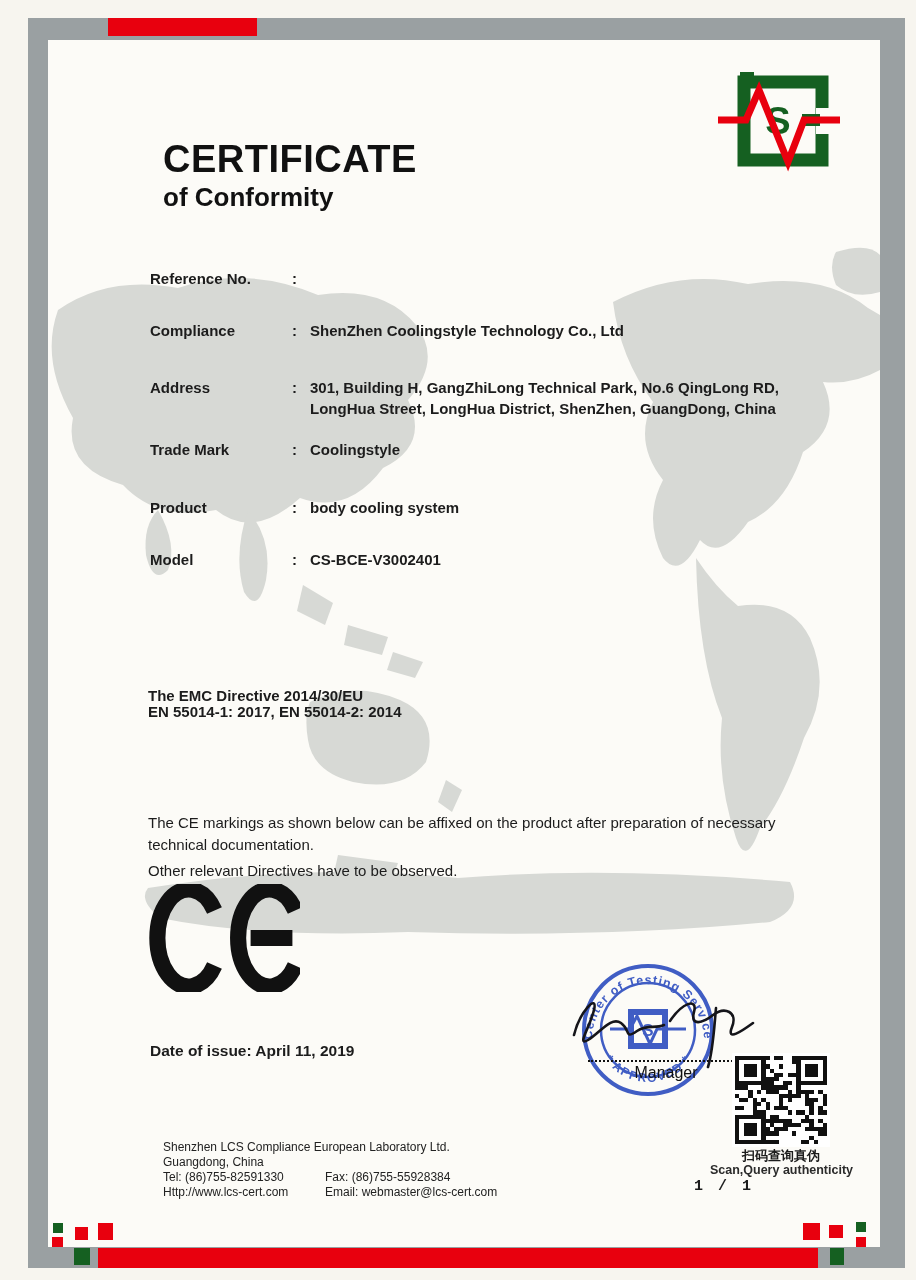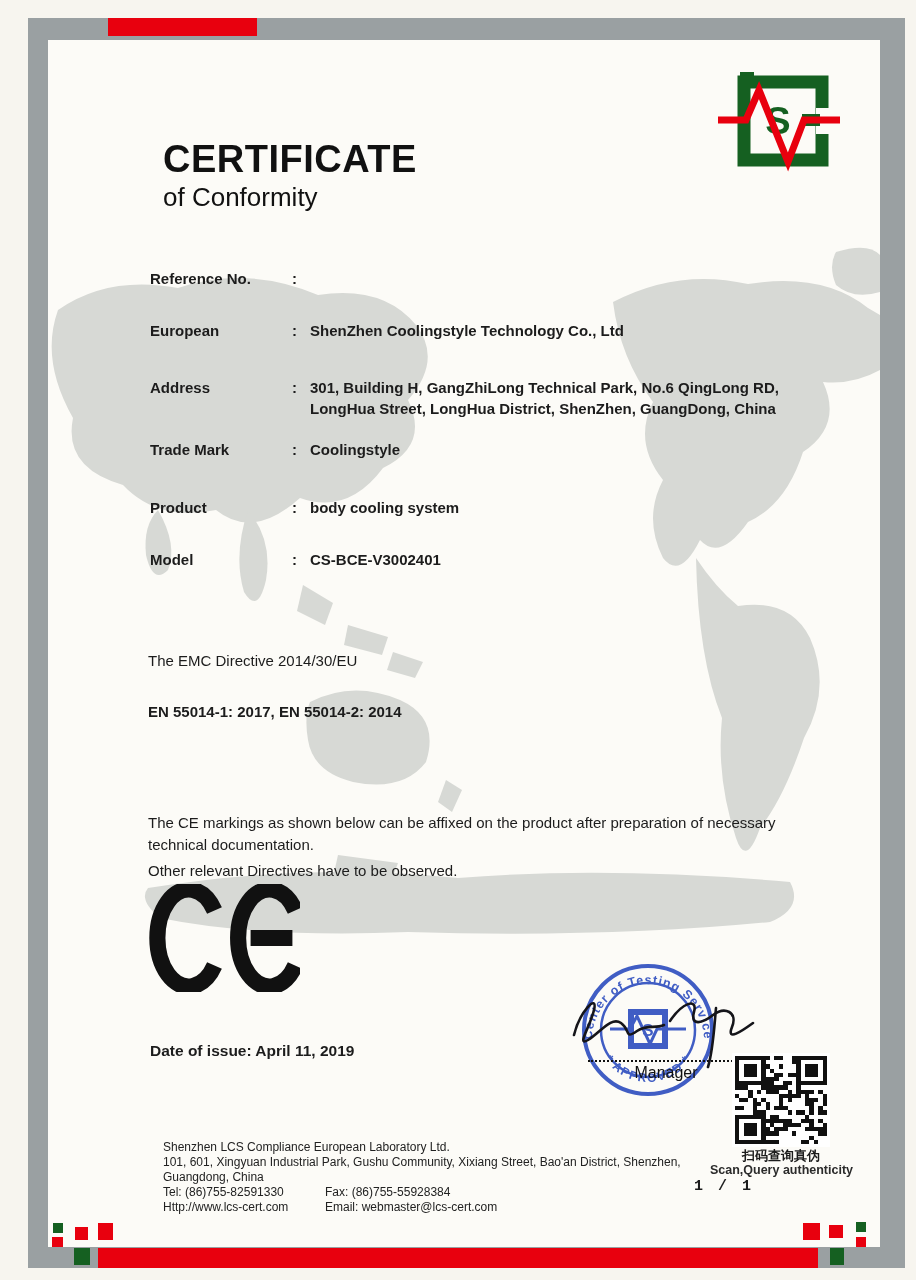--- a/index.html
+++ b/index.html
@@ -22,31 +22,31 @@
   
   .watermark{left:48px;top:40px;z-index:1;}
 
   
   .content{z-index:2;}
 
   .logo{left:716px;top:70px;width:135px;height:108px;}
 
   .title{left:163px;top:140px;line-height:1;}
   .title h1{margin:0;font-size:38px;font-weight:700;letter-spacing:.5px;color:#111;}
-  .title h2{margin:6px 0 0 0;font-size:26px;font-weight:400;color:#111;}
+  .title h2{margin:6px 0 0 0;font-size:26px;font-weight:700;color:#111;}
 
   .fields{left:150px;top:262px;width:680px;}
   .frow{position:absolute;display:flex;width:680px;font-size:15px;font-weight:700;line-height:21px;}
   .frow .lab{flex:0 0 142px;}
   .frow .col{flex:0 0 18px;}
   .frow .val{flex:1;max-width:505px;}
   .r0{top:6px;} .r1{top:58px;} .r2{top:115px;} .r3{top:177px;} .r4{top:235px;} .r5{top:287px;}
 
   .para{position:absolute;left:148px;width:676px;font-size:15px;line-height:21.5px;}
-  .p-intro{top:604px;} .p-emc{top:635px;font-weight:400;} .p-en{top:686px;font-weight:700;}
+  .p-intro{top:604px;} .p-emc{top:670px;font-weight:700;} .p-en{top:686px;font-weight:700;}
   .p-tests{top:731px;} .p-cenote{top:797px;} .p-other{top:845px;}
 
   .ce{left:148px;top:884px;width:152px;height:108px;}
 
   .date-issue{left:150px;top:1042px;font-size:15.5px;font-weight:700;}
 
   .stamp{left:578px;top:960px;width:140px;height:140px;opacity:.88;}
   .signature{left:566px;top:983px;width:200px;height:95px;z-index:3;}
   .sign-line{left:588px;top:1060px;width:156px;border-top:2.5px dotted #111;z-index:2;}
   .manager{left:588px;top:1064px;width:156px;text-align:center;font-size:16px;color:#111;z-index:2;}
@@ -107,21 +107,21 @@
       <h1>CERTIFICATE</h1>
       <h2>of Conformity</h2>
     </div>
 
     <div class="abs fields">
       <div class="frow r0">
         <span class="lab">Reference No.</span>
         <span class="col">:</span>
       </div>
       <div class="frow r1">
-        <span class="lab">European</span>
+        <span class="lab">Compliance</span>
         <span class="col">:</span>
         <span class="val">ShenZhen Coolingstyle Technology Co., Ltd</span>
       </div>
       <div class="frow r2">
         <span class="lab">Address</span>
         <span class="col">:</span>
         <span class="val">301, Building H, GangZhiLong Technical Park, No.6 QingLong RD, LongHua Street, LongHua District, ShenZhen, GuangDong, China</span>
       </div>
       <div class="frow r3">
         <span class="lab">Trade Mark</span>
@@ -183,21 +183,20 @@
 
     <div class="abs qr">
         <div style="display:contents"><i style="background:#111"></i><i style="background:#111"></i><i style="background:#111"></i><i style="background:#111"></i><i style="background:#111"></i><i style="background:#111"></i><i style="background:#111"></i><i style="background:#111"></i><i style="background:transparent"></i><i style="background:#111"></i><i style="background:#111"></i><i style="background:transparent"></i><i style="background:transparent"></i><i style="background:#111"></i><i style="background:#111"></i><i style="background:#111"></i><i style="background:#111"></i><i style="background:#111"></i><i style="background:#111"></i><i style="background:#111"></i><i style="background:#111"></i><i style="background:#111"></i><i style="background:transparent"></i><i style="background:transparent"></i><i style="background:transparent"></i><i style="background:transparent"></i><i style="background:transparent"></i><i style="background:#111"></i><i style="background:transparent"></i><i style="background:transparent"></i><i style="background:transparent"></i><i style="background:transparent"></i><i style="background:transparent"></i><i style="background:transparent"></i><i style="background:#111"></i><i style="background:#111"></i><i style="background:transparent"></i><i style="background:transparent"></i><i style="background:transparent"></i><i style="background:transparent"></i><i style="background:transparent"></i><i style="background:#111"></i><i style="background:#111"></i><i style="background:transparent"></i><i style="background:#111"></i><i style="background:#111"></i><i style="background:#111"></i><i style="background:transparent"></i><i style="background:#111"></i><i style="background:#111"></i><i style="background:transparent"></i><i style="background:transparent"></i><i style="background:#111"></i><i style="background:transparent"></i><i style="background:transparent"></i><i style="background:transparent"></i><i style="background:#111"></i><i style="background:transparent"></i><i style="background:#111"></i><i style="background:#111"></i><i style="background:#111"></i><i style="background:transparent"></i><i style="background:#111"></i><i style="background:#111"></i><i style="background:transparent"></i><i style="background:#111"></i><i style="background:#111"></i><i style="background:#111"></i><i style="background:transparent"></i><i style="background:#111"></i><i style="background:transparent"></i><i style="background:#111"></i><i style="background:transparent"></i><i style="background:transparent"></i><i style="background:transparent"></i><i style="background:transparent"></i><i style="background:transparent"></i><i style="background:#111"></i><i style="background:transparent"></i><i style="background:#111"></i><i style="background:#111"></i><i style="background:#111"></i><i style="background:transparent"></i><i style="background:#111"></i><i style="background:#111"></i><i style="background:transparent"></i><i style="background:#111"></i><i style="background:#111"></i><i style="background:#111"></i><i style="background:transparent"></i><i style="background:#111"></i><i style="background:transparent"></i><i style="background:transparent"></i><i style="background:#111"></i><i style="background:#111"></i><i style="background:transparent"></i><i style="background:#111"></i><i style="background:#111"></i><i style="background:#111"></i><i style="background:transparent"></i><i style="background:#111"></i><i style="background:#111"></i><i style="background:#111"></i><i style="background:transparent"></i><i style="background:#111"></i><i style="background:#111"></i><i style="background:transparent"></i><i style="background:transparent"></i><i style="background:transparent"></i><i style="background:transparent"></i><i style="background:transparent"></i><i style="background:#111"></i><i style="background:#111"></i><i style="background:#111"></i><i style="background:#111"></i><i style="background:transparent"></i><i style="background:transparent"></i><i style="background:transparent"></i><i style="background:transparent"></i><i style="background:#111"></i><i style="background:transparent"></i><i style="background:transparent"></i><i style="background:transparent"></i><i style="background:transparent"></i><i style="background:transparent"></i><i style="background:#111"></i><i style="background:#111"></i><i style="background:#111"></i><i style="background:#111"></i><i style="background:#111"></i><i style="background:#111"></i><i style="background:#111"></i><i style="background:#111"></i><i style="background:#111"></i><i style="background:#111"></i><i style="background:transparent"></i><i style="background:transparent"></i><i style="background:#111"></i><i style="background:#111"></i><i style="background:transparent"></i><i style="background:#111"></i><i style="background:#111"></i><i style="background:#111"></i><i style="background:#111"></i><i style="background:#111"></i><i style="background:#111"></i><i style="background:#111"></i><i style="background:#111"></i><i style="background:#111"></i><i style="background:#111"></i><i style="background:transparent"></i><i style="background:transparent"></i><i style="background:transparent"></i><i style="background:#111"></i><i style="background:#111"></i><i style="background:#111"></i><i style="background:#111"></i><i style="background:#111"></i><i style="background:#111"></i><i style="background:transparent"></i><i style="background:transparent"></i><i style="background:#111"></i><i style="background:transparent"></i><i style="background:transparent"></i><i style="background:transparent"></i><i style="background:transparent"></i><i style="background:transparent"></i><i style="background:transparent"></i><i style="background:transparent"></i><i style="background:transparent"></i><i style="background:transparent"></i><i style="background:#111"></i><i style="background:transparent"></i><i style="background:#111"></i><i style="background:transparent"></i><i style="background:#111"></i><i style="background:#111"></i><i style="background:#111"></i><i style="background:transparent"></i><i style="background:transparent"></i><i style="background:#111"></i><i style="background:transparent"></i><i style="background:#111"></i><i style="background:#111"></i><i style="background:#111"></i><i style="background:#111"></i><i style="background:transparent"></i><i style="background:#111"></i><i style="background:transparent"></i><i style="background:#111"></i><i style="background:transparent"></i><i style="background:transparent"></i><i style="background:#111"></i><i style="background:transparent"></i><i style="background:transparent"></i><i style="background:transparent"></i><i style="background:transparent"></i><i style="background:transparent"></i><i style="background:transparent"></i><i style="background:#111"></i><i style="background:#111"></i><i style="background:#111"></i><i style="background:#111"></i><i style="background:#111"></i><i style="background:transparent"></i><i style="background:#111"></i><i style="background:transparent"></i><i style="background:transparent"></i><i style="background:transparent"></i><i style="background:#111"></i><i style="background:transparent"></i><i style="background:#111"></i><i style="background:#111"></i><i style="background:transparent"></i><i style="background:#111"></i><i style="background:transparent"></i><i style="background:#111"></i><i style="background:transparent"></i><i style="background:transparent"></i><i style="background:transparent"></i><i style="background:#111"></i><i style="background:transparent"></i><i style="background:#111"></i><i style="background:transparent"></i><i style="background:transparent"></i><i style="background:transparent"></i><i style="background:#111"></i><i style="background:#111"></i><i style="background:#111"></i><i style="background:transparent"></i><i style="background:#111"></i><i style="background:transparent"></i><i style="background:transparent"></i><i style="background:transparent"></i><i style="background:transparent"></i><i style="background:#111"></i><i style="background:#111"></i><i style="background:transparent"></i><i style="background:#111"></i><i style="background:transparent"></i><i style="background:transparent"></i><i style="background:#111"></i><i style="background:transparent"></i><i style="background:transparent"></i><i style="background:transparent"></i><i style="background:transparent"></i><i style="background:transparent"></i><i style="background:#111"></i><i style="background:#111"></i><i style="background:transparent"></i><i style="background:transparent"></i><i style="background:#111"></i><i style="background:#111"></i><i style="background:#111"></i><i style="background:transparent"></i><i style="background:transparent"></i><i style="background:#111"></i><i style="background:transparent"></i><i style="background:transparent"></i><i style="background:#111"></i><i style="background:transparent"></i><i style="background:#111"></i><i style="background:#111"></i><i style="background:#111"></i><i style="background:transparent"></i><i style="background:transparent"></i><i style="background:transparent"></i><i style="background:transparent"></i><i style="background:transparent"></i><i style="background:#111"></i><i style="background:transparent"></i><i style="background:#111"></i><i style="background:transparent"></i><i style="background:transparent"></i><i style="background:transparent"></i><i style="background:transparent"></i><i style="background:transparent"></i><i style="background:#111"></i><i style="background:#111"></i><i style="background:#111"></i><i style="background:transparent"></i><i style="background:transparent"></i><i style="background:transparent"></i><i style="background:transparent"></i><i style="background:transparent"></i><i style="background:#111"></i><i style="background:transparent"></i><i style="background:#111"></i><i style="background:#111"></i><i style="background:transparent"></i><i style="background:#111"></i><i style="background:transparent"></i><i style="background:#111"></i><i style="background:#111"></i><i style="background:#111"></i><i style="background:#111"></i><i style="background:#111"></i><i style="background:#111"></i><i style="background:#111"></i><i style="background:#111"></i><i style="background:#111"></i><i style="background:transparent"></i><i style="background:#111"></i><i style="background:#111"></i><i style="background:transparent"></i><i style="background:transparent"></i><i style="background:transparent"></i><i style="background:transparent"></i><i style="background:transparent"></i><i style="background:transparent"></i><i style="background:#111"></i><i style="background:transparent"></i><i style="background:transparent"></i><i style="background:transparent"></i><i style="background:transparent"></i><i style="background:#111"></i><i style="background:transparent"></i><i style="background:transparent"></i><i style="background:transparent"></i><i style="background:transparent"></i><i style="background:transparent"></i><i style="background:#111"></i><i style="background:#111"></i><i style="background:#111"></i><i style="background:#111"></i><i style="background:#111"></i><i style="background:#111"></i><i style="background:#111"></i><i style="background:transparent"></i><i style="background:transparent"></i><i style="background:#111"></i><i style="background:#111"></i><i style="background:#111"></i><i style="background:transparent"></i><i style="background:#111"></i><i style="background:transparent"></i><i style="background:#111"></i><i style="background:transparent"></i><i style="background:#111"></i><i style="background:#111"></i><i style="background:#111"></i><i style="background:transparent"></i><i style="background:#111"></i><i style="background:transparent"></i><i style="background:#111"></i><i style="background:transparent"></i><i style="background:transparent"></i><i style="background:#111"></i><i style="background:#111"></i><i style="background:#111"></i><i style="background:#111"></i><i style="background:transparent"></i><i style="background:transparent"></i><i style="background:#111"></i><i style="background:transparent"></i><i style="background:transparent"></i><i style="background:#111"></i><i style="background:#111"></i><i style="background:transparent"></i><i style="background:#111"></i><i style="background:#111"></i><i style="background:#111"></i><i style="background:transparent"></i><i style="background:#111"></i><i style="background:#111"></i><i style="background:transparent"></i><i style="background:#111"></i><i style="background:#111"></i><i style="background:#111"></i><i style="background:transparent"></i><i style="background:transparent"></i><i style="background:transparent"></i><i style="background:transparent"></i><i style="background:#111"></i><i style="background:#111"></i><i style="background:#111"></i><i style="background:#111"></i><i style="background:#111"></i><i style="background:#111"></i><i style="background:transparent"></i><i style="background:#111"></i><i style="background:#111"></i><i style="background:#111"></i><i style="background:transparent"></i><i style="background:#111"></i><i style="background:#111"></i><i style="background:#111"></i><i style="background:#111"></i><i style="background:transparent"></i><i style="background:transparent"></i><i style="background:transparent"></i><i style="background:#111"></i><i style="background:transparent"></i><i style="background:transparent"></i><i style="background:transparent"></i><i style="background:transparent"></i><i style="background:transparent"></i><i style="background:#111"></i><i style="background:#111"></i><i style="background:#111"></i><i style="background:transparent"></i><i style="background:transparent"></i><i style="background:transparent"></i><i style="background:transparent"></i><i style="background:transparent"></i><i style="background:#111"></i><i style="background:transparent"></i><i style="background:transparent"></i><i style="background:transparent"></i><i style="background:transparent"></i><i style="background:transparent"></i><i style="background:transparent"></i><i style="background:transparent"></i><i style="background:transparent"></i><i style="background:transparent"></i><i style="background:transparent"></i><i style="background:#111"></i><i style="background:transparent"></i><i style="background:transparent"></i><i style="background:transparent"></i><i style="background:#111"></i><i style="background:#111"></i><i style="background:#111"></i><i style="background:#111"></i><i style="background:#111"></i><i style="background:#111"></i><i style="background:#111"></i><i style="background:#111"></i><i style="background:#111"></i><i style="background:#111"></i><i style="background:transparent"></i><i style="background:transparent"></i><i style="background:transparent"></i><i style="background:transparent"></i><i style="background:transparent"></i><i style="background:#111"></i><i style="background:#111"></i><i style="background:transparent"></i><i style="background:#111"></i><i style="background:transparent"></i><i style="background:transparent"></i></div>
       </div>
     <div class="abs qr-cn">扫码查询真伪</div>
     <div class="abs qr-en">Scan,Query authenticity</div>
     <div class="abs pagenum">1 / 1</div>
 
     <div class="abs footer">
       <div>Shenzhen LCS Compliance European Laboratory Ltd.</div>
-      <div>101, 601, Xingyuan Industrial Park, Gushu Community, Xixiang Street, Bao'an District, Shenzhen,</div>
       <div>Guangdong, China</div>
       <div class="row">
         <span class="c1">Tel: (86)755-82591330</span>
         <span>Fax: (86)755-55928384</span>
       </div>
       <div class="row">
         <span class="c1">Http://www.lcs-cert.com</span>
         <span>Email: webmaster@lcs-cert.com</span>
       </div>
     </div>

